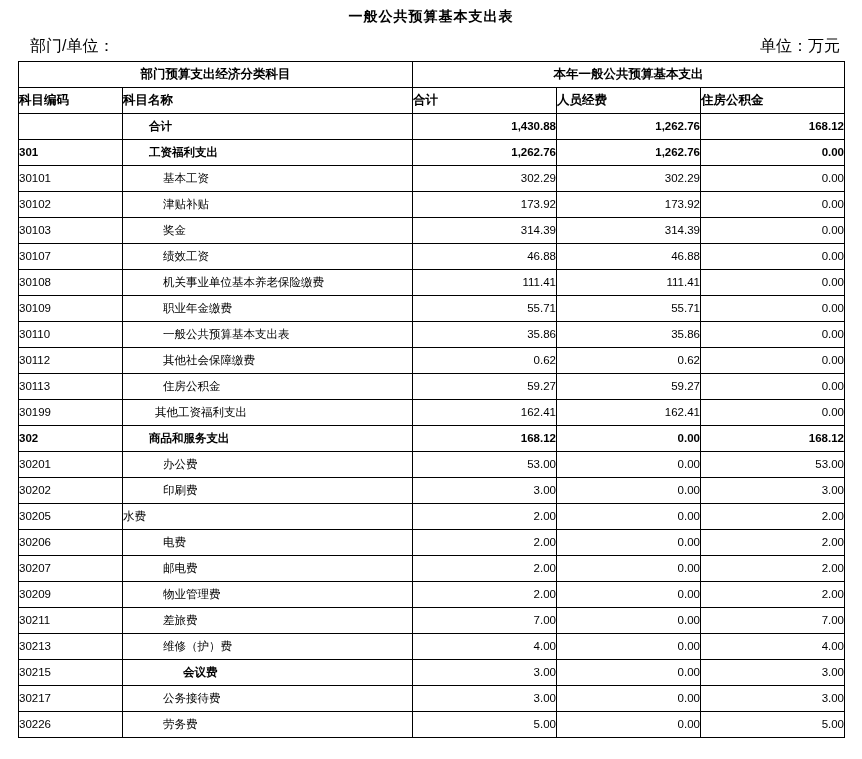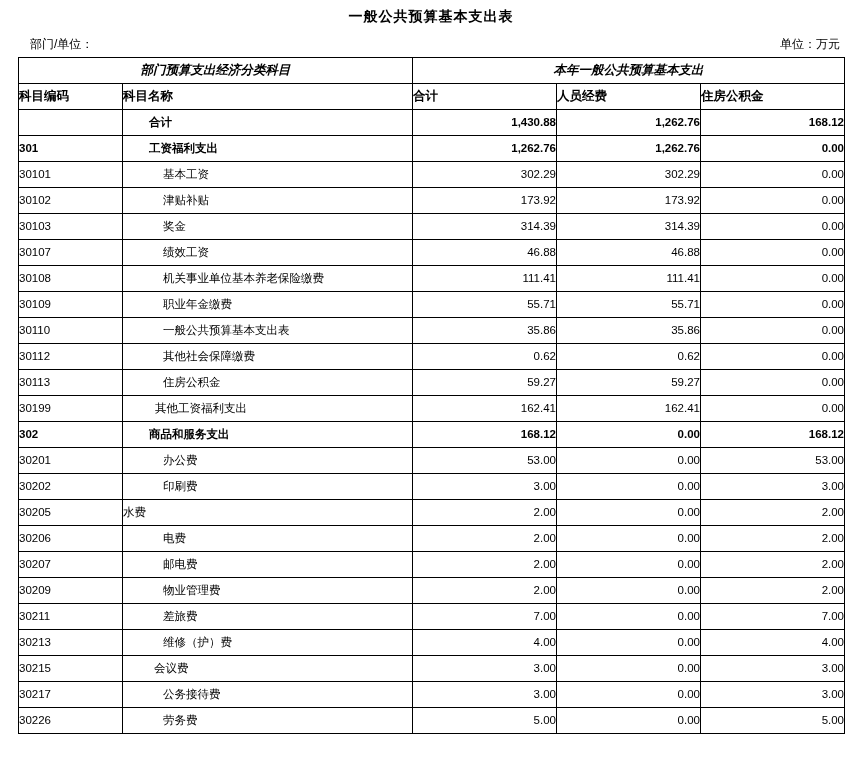--- a/index.html
+++ b/index.html
@@ -24,21 +24,21 @@
     font-size: 14px;
     font-weight: bold;
     letter-spacing: 1px;
     padding-top: 8px;
     padding-bottom: 10px;
   }
   .meta-row {
     display: flex;
     justify-content: space-between;
     align-items: flex-start;
-    font-size: 12px;
+    font-size: 16px;
     padding: 0 4px 4px 12px;
   }
   .meta-left {
     white-space: nowrap;
   }
   .meta-right {
     white-space: nowrap;
   }
   table.budget {
     border-collapse: collapse;
@@ -52,21 +52,20 @@
     padding: 0;
     height: 25px;
     line-height: 25px;
     overflow: hidden;
     white-space: nowrap;
   }
   th.group-head {
     text-align: center;
     font-weight: bold;
     font-size: 12.5px;
-    font-style: italic;
   }
   th.col-head {
     text-align: left;
     font-weight: bold;
     font-size: 12.5px;
   }
   td.code {
     text-align: left;
     padding-left: 8px;
   }
@@ -263,21 +262,21 @@
         </tr>
         <tr>
           <td class="code">30213</td>
           <td class="name" style="padding-left: 40px;">维修（护）费</td>
           <td class="num">4.00</td>
           <td class="num">0.00</td>
           <td class="num">4.00</td>
         </tr>
         <tr>
           <td class="code">30215</td>
-          <td class="name" style="padding-left: 31px;">会议费</td>
+          <td class="name" style="padding-left: 60px; font-weight: bold;">会议费</td>
           <td class="num">3.00</td>
           <td class="num">0.00</td>
           <td class="num">3.00</td>
         </tr>
         <tr>
           <td class="code">30217</td>
           <td class="name" style="padding-left: 40px;">公务接待费</td>
           <td class="num">3.00</td>
           <td class="num">0.00</td>
           <td class="num">3.00</td>

